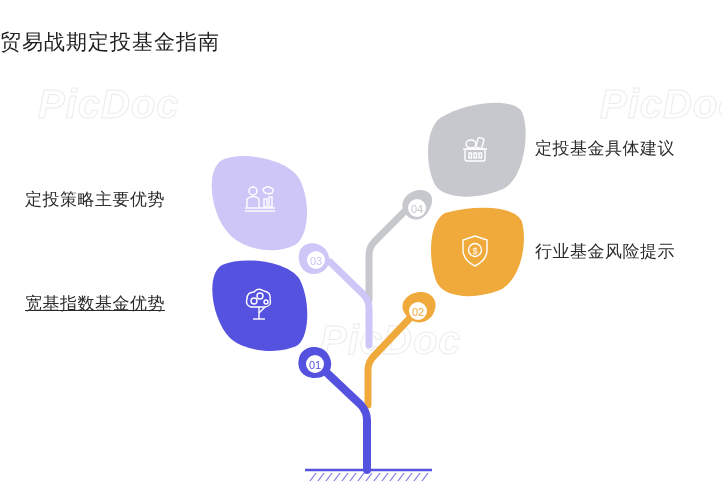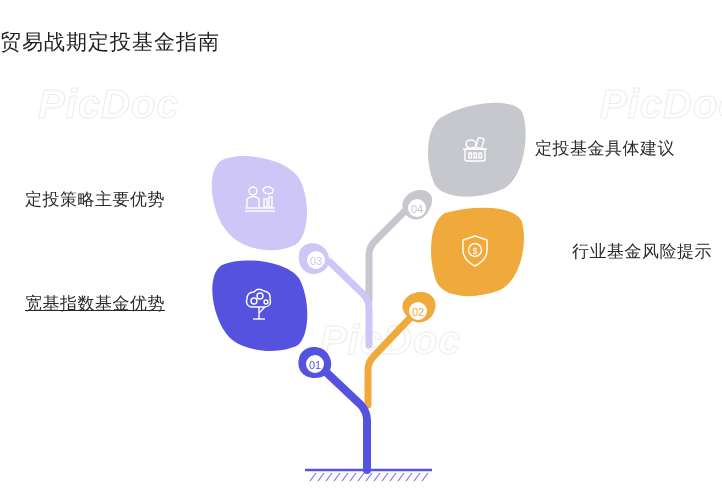--- a/index.html
+++ b/index.html
@@ -116,14 +116,14 @@
         <circle cx="21" cy="13" r="2"></circle>
       <line x1="14" y1="18" x2="14" y2="30"></line>
       <line x1="14" y1="24" x2="20" y2="18"></line>
       <line x1="8" y1="30" x2="20" y2="30"></line>
     </g>
   </g>
 </svg>
 
 <div class="label" style="left:535px; top:137px;">定投基金具体建议</div>
 <div class="label" style="left:25px; top:188px;">定投策略主要优势</div>
-<div class="label" style="left:535px; top:240px;margin-left:37px;">行业基金风险提示</div>
+<div class="label" style="left:535px; top:240px;">行业基金风险提示</div>
 <div class="label" style="left:25px; top:292px;text-decoration:underline;">宽基指数基金优势</div>
 
 </body></html>

